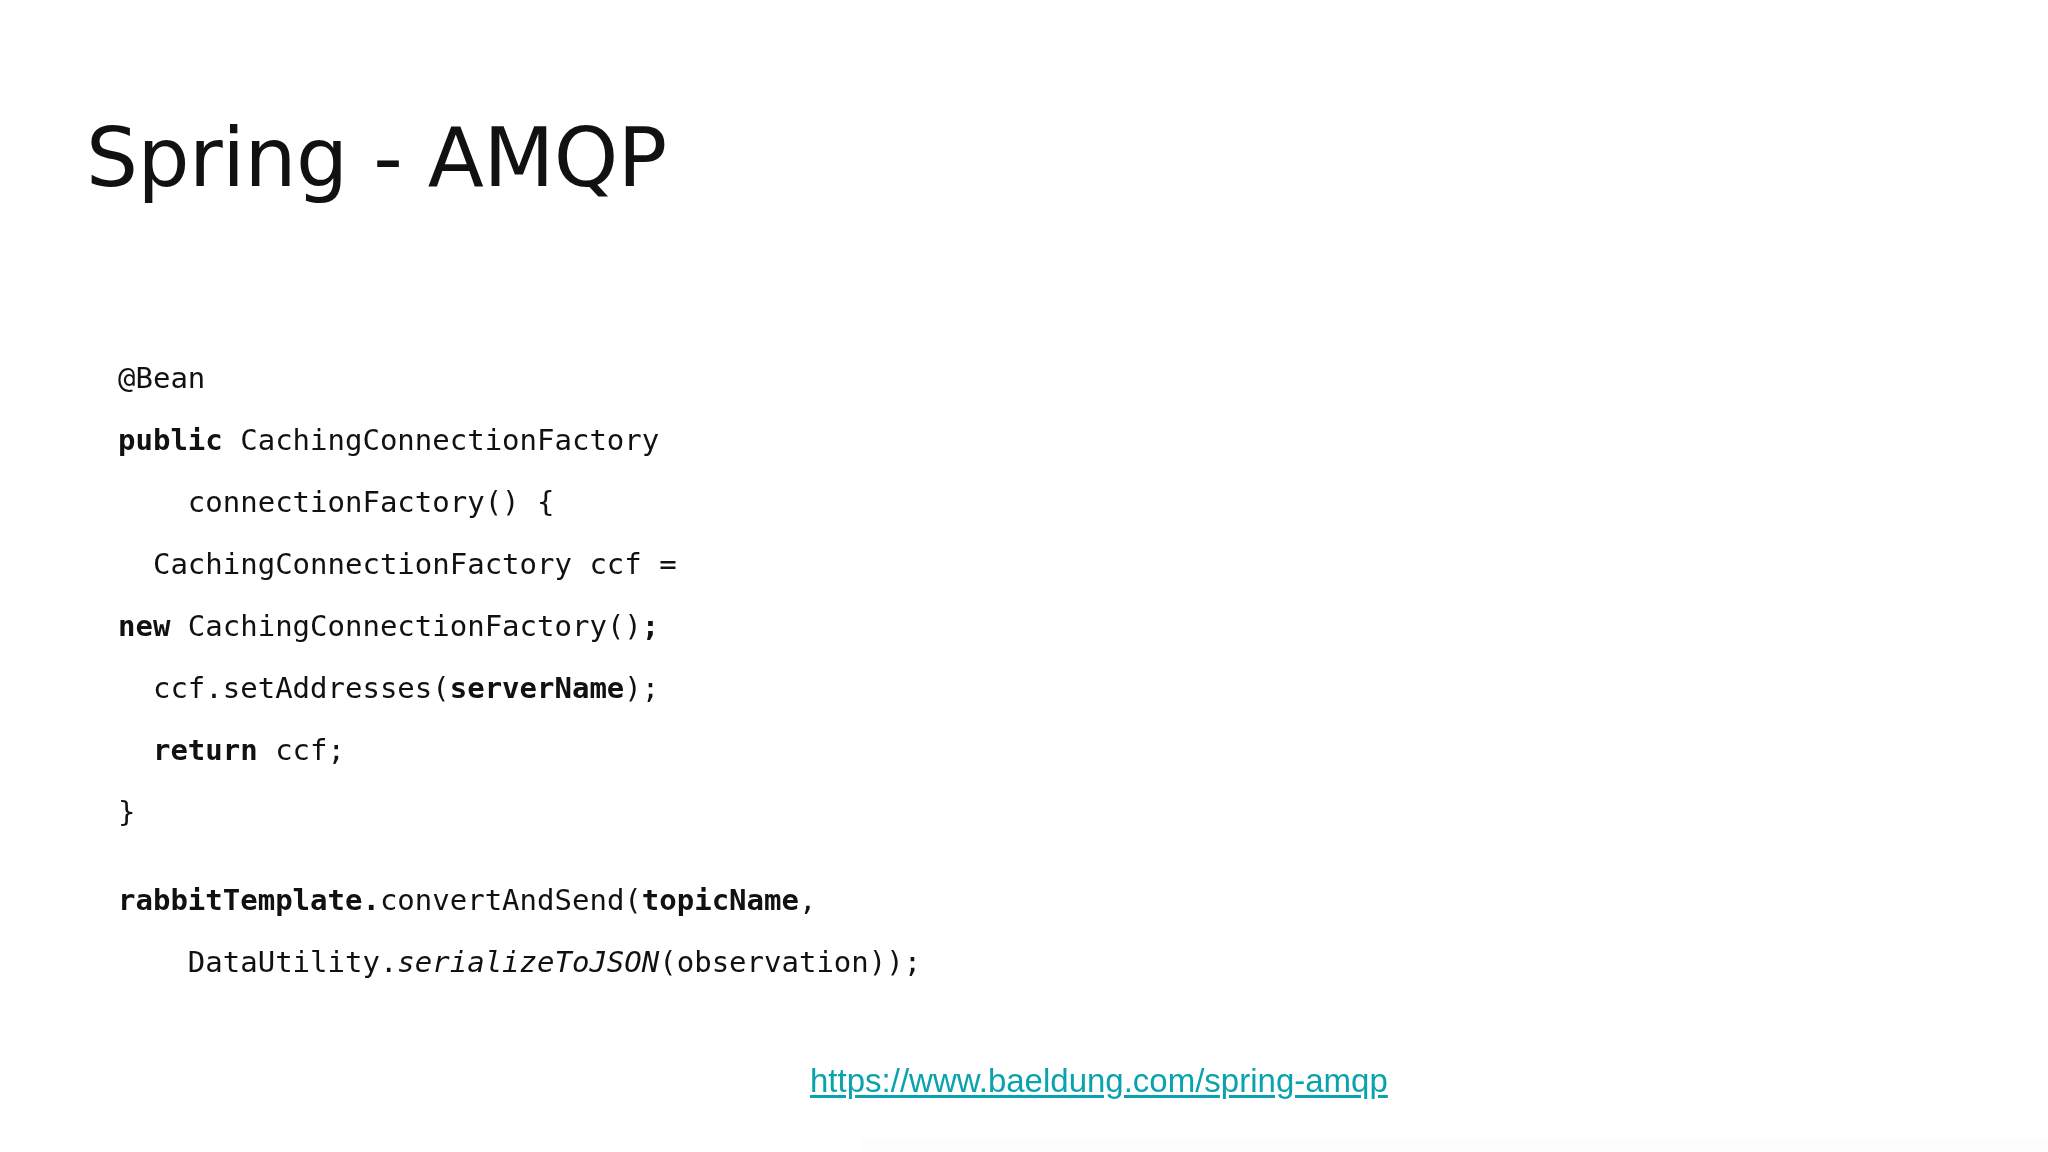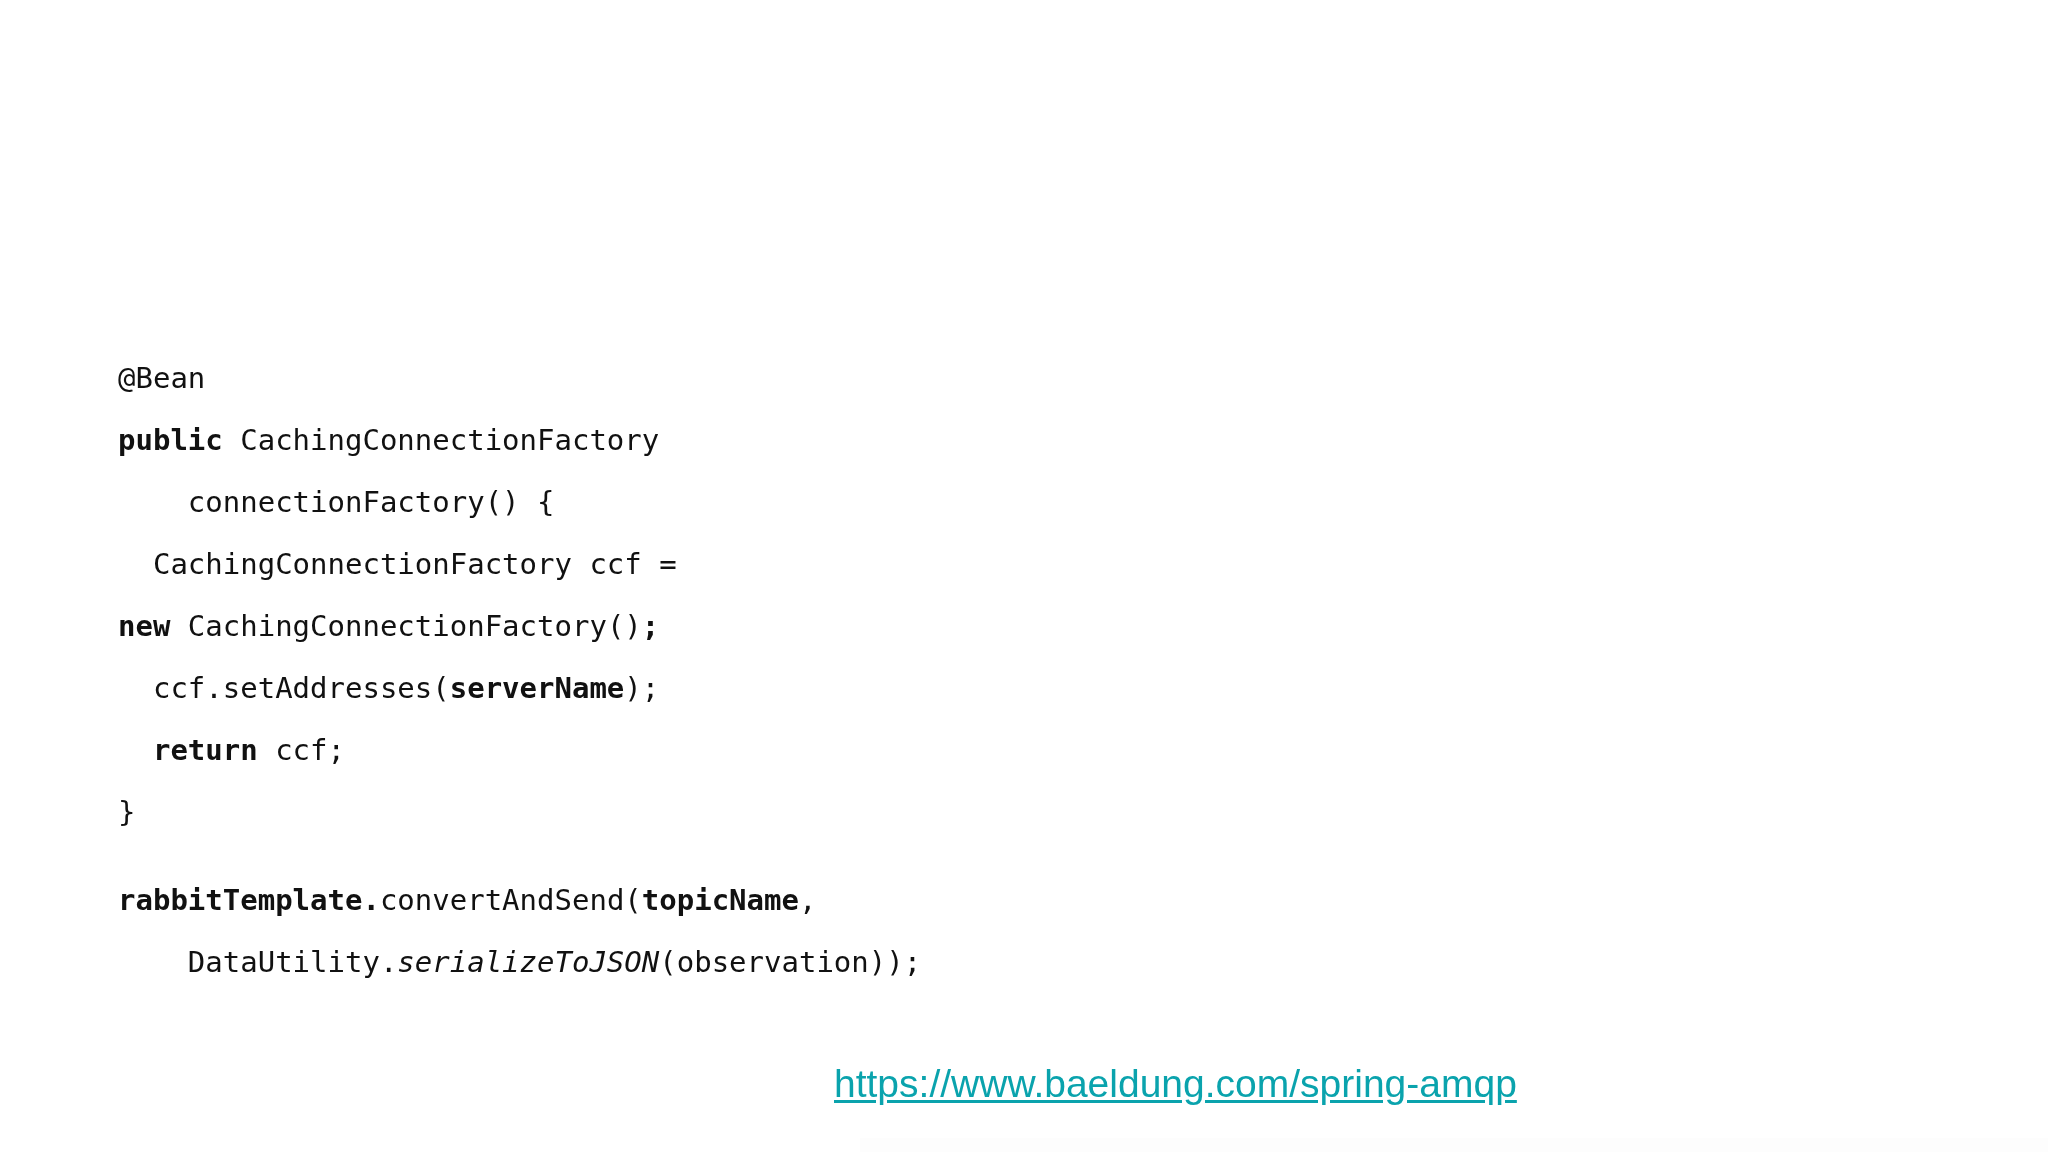--- a/index.html
+++ b/index.html
@@ -59,43 +59,43 @@
   .tok-b { font-weight: 700; text-align: right; }
   .tok-i { font-style: italic; }
   .tok-n { font-weight: 400; font-style: normal; }
 
   
   .source-link {
     position: absolute;
     left: 810px;
     top: 1062px;
     font-family: "Liberation Sans", sans-serif;
-    font-size: 39px;
+    font-size: 33px;
     color: #0aa3ad;
     text-decoration: underline;
     text-underline-offset: 3px;
     white-space: pre;
     cursor: pointer;
-    margin-left: 24px;
   }
 
   
   .bottom-band {
     position: absolute;
     left: 860px;
     bottom: 0;
     width: 1188px;
     height: 14px;
     background: #fdfdfd;
   }
 </style>
 </head>
 <body>
 
 <div class="slide">
 
+  <h1 class="slide-title">Spring - AMQP</h1>
 
   <pre class="code-block" id="code-block"><div class="code-line"><span class="tok-n">@Bean</span></div><div class="code-line"><span class="tok-b">public</span><span class="tok-n"> CachingConnectionFactory</span></div><div class="code-line"><span class="tok-n">    connectionFactory() {</span></div><div class="code-line"><span class="tok-n">  CachingConnectionFactory ccf =</span></div><div class="code-line"><span class="tok-b">new</span><span class="tok-n"> CachingConnectionFactory()</span><span class="tok-b">;</span></div><div class="code-line"><span class="tok-n">  ccf.setAddresses(</span><span class="tok-b">serverName</span><span class="tok-n">);</span></div><div class="code-line"><span class="tok-n">  </span><span class="tok-b">return</span><span class="tok-n"> ccf;</span></div><div class="code-line"><span class="tok-n">}</span></div><div class="code-line spacer"> </div><div class="code-line"><span class="tok-b">rabbitTemplate.</span><span class="tok-n">convertAndSend(</span><span class="tok-b">topicName</span><span class="tok-n">,</span></div><div class="code-line"><span class="tok-n">    DataUtility.</span><span class="tok-i">serializeToJSON</span><span class="tok-n">(observation));</span></div></pre>
 
   <a class="source-link" style="color: rgb(10, 163, 173); text-decoration-color: rgb(10, 163, 173);">https://www.baeldung.com/spring-amqp</a>
 
   <div class="bottom-band"></div>
 </div>
 
 </body></html>

